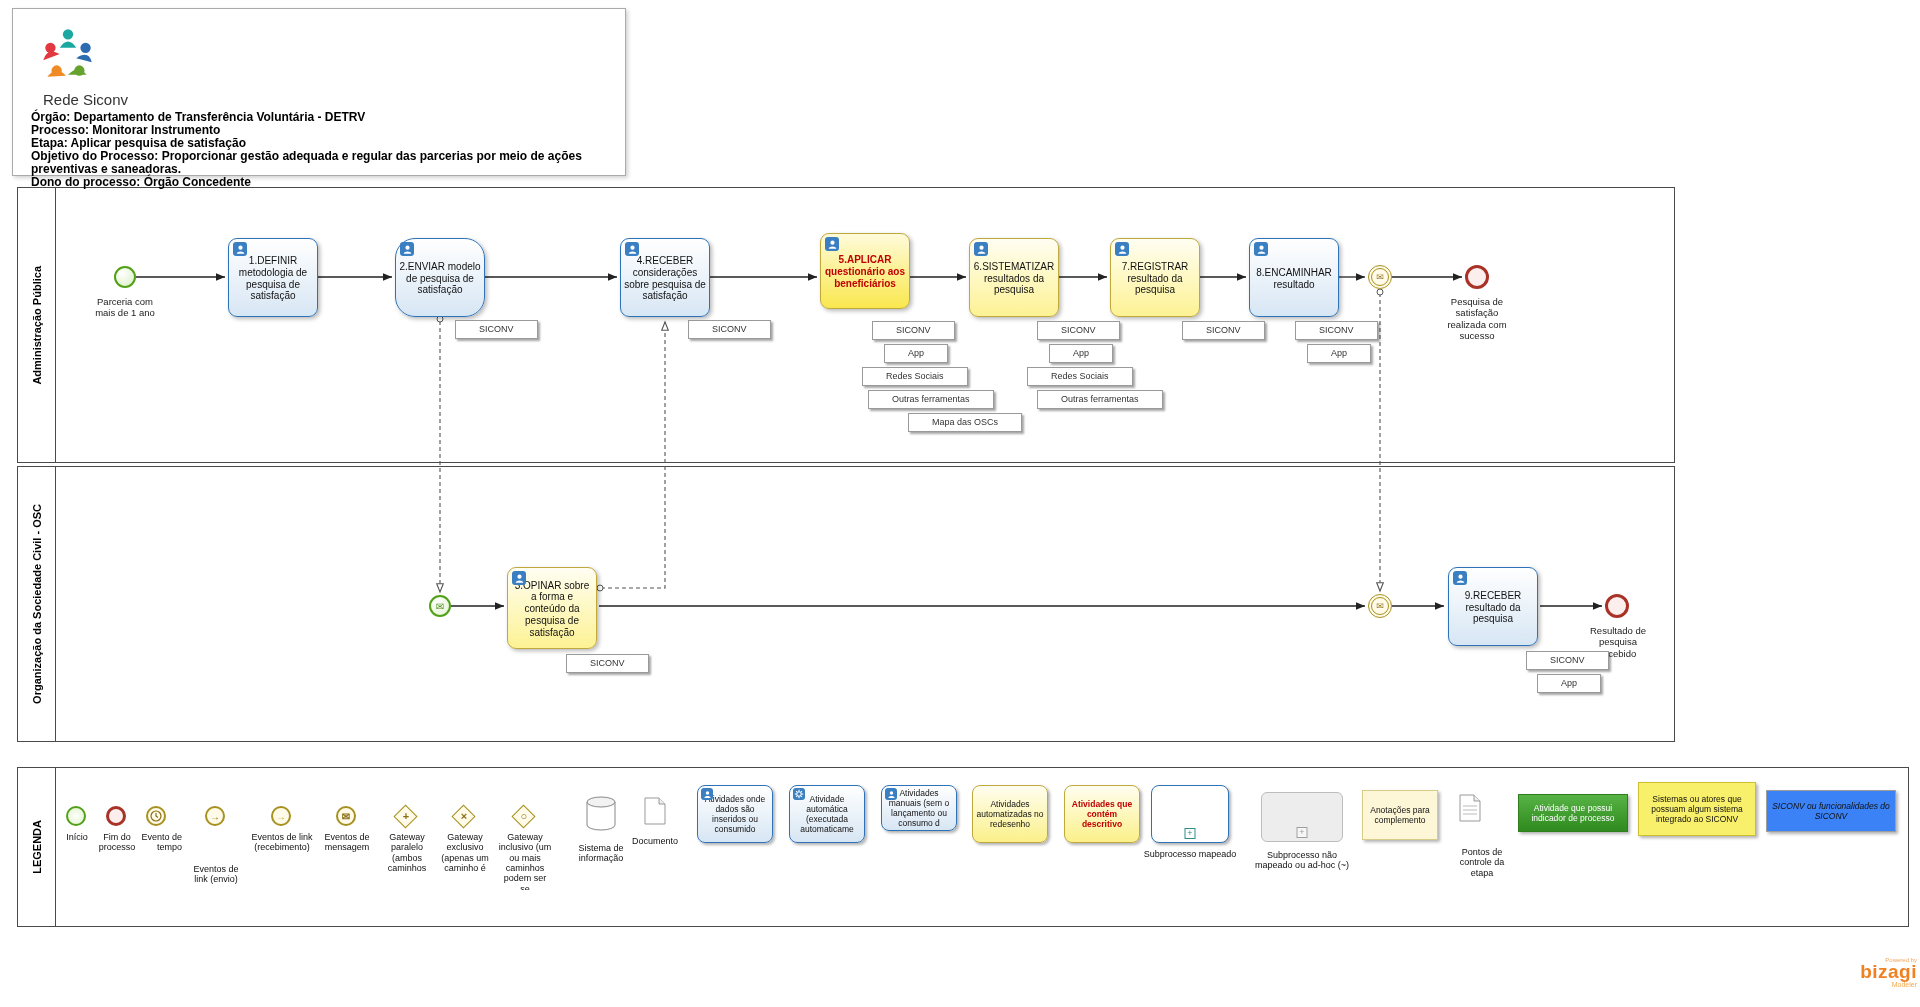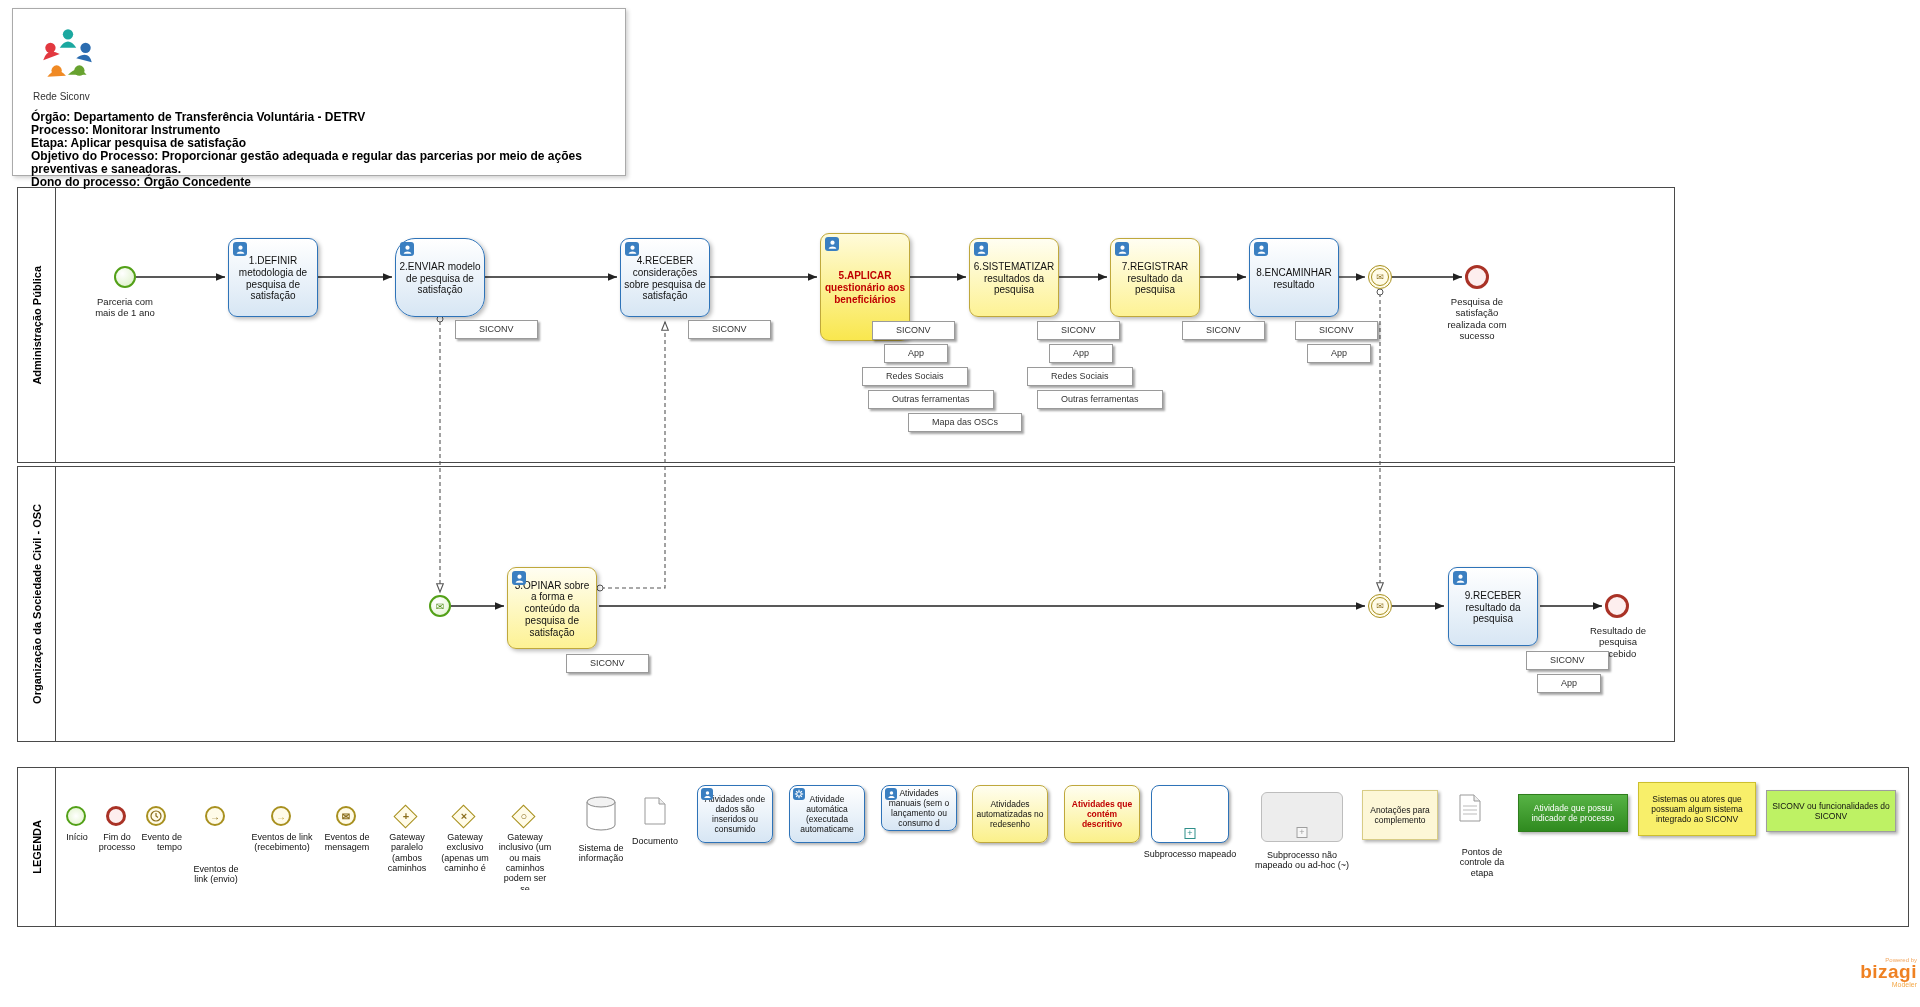--- a/index.html
+++ b/index.html
@@ -4,21 +4,21 @@
 <style>
   html,body{margin:0;padding:0;background:#fff;}
   .canvas{position:relative;width:1920px;height:1007px;background:#fff;
     font-family:"Liberation Sans",sans-serif;color:#111;overflow:hidden;}
   .abs{position:absolute;}
   svg.connectors{position:absolute;left:0;top:0;z-index:3;pointer-events:none;}
 
   
   .header-box{position:absolute;left:12px;top:8px;width:612px;height:166px;background:#fff;
     border:1px solid #aaa;box-shadow:2px 2px 4px rgba(0,0,0,.18);z-index:2;}
-  .brand-title{position:absolute;left:20px;top:82px;font-size:10px;color:#333;}
+  .brand-title{position:absolute;left:30px;top:82px;font-size:15px;color:#333;}
   .meta{position:absolute;left:18px;top:102px;width:588px;font-size:12px;font-weight:bold;line-height:13px;color:#000;}
 
   
   .lane{position:absolute;border:1px solid #4a4a4a;background:#fff;box-sizing:border-box;z-index:1;}
   .lane-strip{position:absolute;left:0;top:0;bottom:0;width:37px;border-right:1px solid #4a4a4a;
     display:flex;align-items:center;justify-content:center;}
   .vtext{writing-mode:vertical-rl;transform:rotate(180deg);font-weight:bold;font-size:11px;white-space:nowrap;color:#000;}
 
   
   .task{position:absolute;width:90px;height:79px;border-radius:9px;box-sizing:border-box;
@@ -58,21 +58,21 @@
   .lg-box{position:absolute;box-sizing:border-box;font-size:8.5px;text-align:center;display:flex;
     align-items:center;justify-content:center;padding:3px;line-height:1.18;
     box-shadow:2px 2px 3px rgba(0,0,0,.3);z-index:4;}
   .lb-blue{border:1.5px solid #2e73b8;border-radius:8px;background:linear-gradient(#fff,#d7e6f4);}
   .lb-yellow{border:1.5px solid #bfa83c;border-radius:8px;background:linear-gradient(#fffef0,#fbf08a);}
   .lb-sub{border:1.5px solid #2e73b8;border-radius:8px;background:#fff;}
   .lb-subgray{border:1px solid #bdbdbd;border-radius:6px;background:#ededed;box-shadow:none;}
   .lb-note{background:#fdf7d7;border:1px solid #d8cc86;}
   .lb-green{background:linear-gradient(#57b345,#2f8a1f);border:1px solid #2f7d1d;color:#fff;}
   .lb-yellow-flat{background:#f8ef6a;border:1px solid #cdbf2e;}
-  .lb-gray{background:#bef264;border:1px solid #9e9e9e;}
+  .lb-gray{background:#3b82f6;border:1px solid #9e9e9e;font-style:italic;}
   .sub-plus{position:absolute;bottom:3px;left:50%;transform:translateX(-50%);width:11px;height:11px;
     border:1px solid #2e8f8a;color:#2e8f8a;font-size:9px;line-height:9px;text-align:center;background:#fff;box-sizing:border-box;}
   .sub-plus.gray{border-color:#9e9e9e;color:#9e9e9e;background:#f7f7f7;}
 
   
   .bizagi{position:absolute;left:1833px;top:957px;width:84px;text-align:right;z-index:4;}
   .bz-powered{font-size:6px;color:#f2a65e;}
   .bz-name{font-size:19px;font-weight:bold;color:#ef8122;line-height:18px;letter-spacing:0.5px;}
   .bz-product{font-size:7px;color:#f4a94a;}
 </style>
@@ -180,21 +180,21 @@
   <div class="task" style="left:620px;top:238px;">
     <span class="task-icon">
       <svg viewBox="0 0 12 12" width="11" height="11">
           <circle cx="6" cy="4" r="2.3" fill="#fff"></circle>
           <path d="M1.8 10.5c.7-3.2 7.7-3.2 8.4 0z" fill="#fff"></path>
         </svg>
     </span>
     <span>4.RECEBER considerações sobre pesquisa de satisfação</span>
   </div>
 
-  <div class="task yellow-strong" style="left:820px;top:233px;height:108px;justify-content:flex-end;">
+  <div class="task yellow-strong" style="left:820px;top:233px;height:76px;justify-content:flex-end;">
     <span class="task-icon">
       <svg viewBox="0 0 12 12" width="11" height="11">
           <circle cx="6" cy="4" r="2.3" fill="#fff"></circle>
           <path d="M1.8 10.5c.7-3.2 7.7-3.2 8.4 0z" fill="#fff"></path>
         </svg>
     </span>
     <span class="red-bold">5.APLICAR questionário aos beneficiários</span>
   </div>
 
   <div class="task yellow" style="left:969px;top:238px;">

